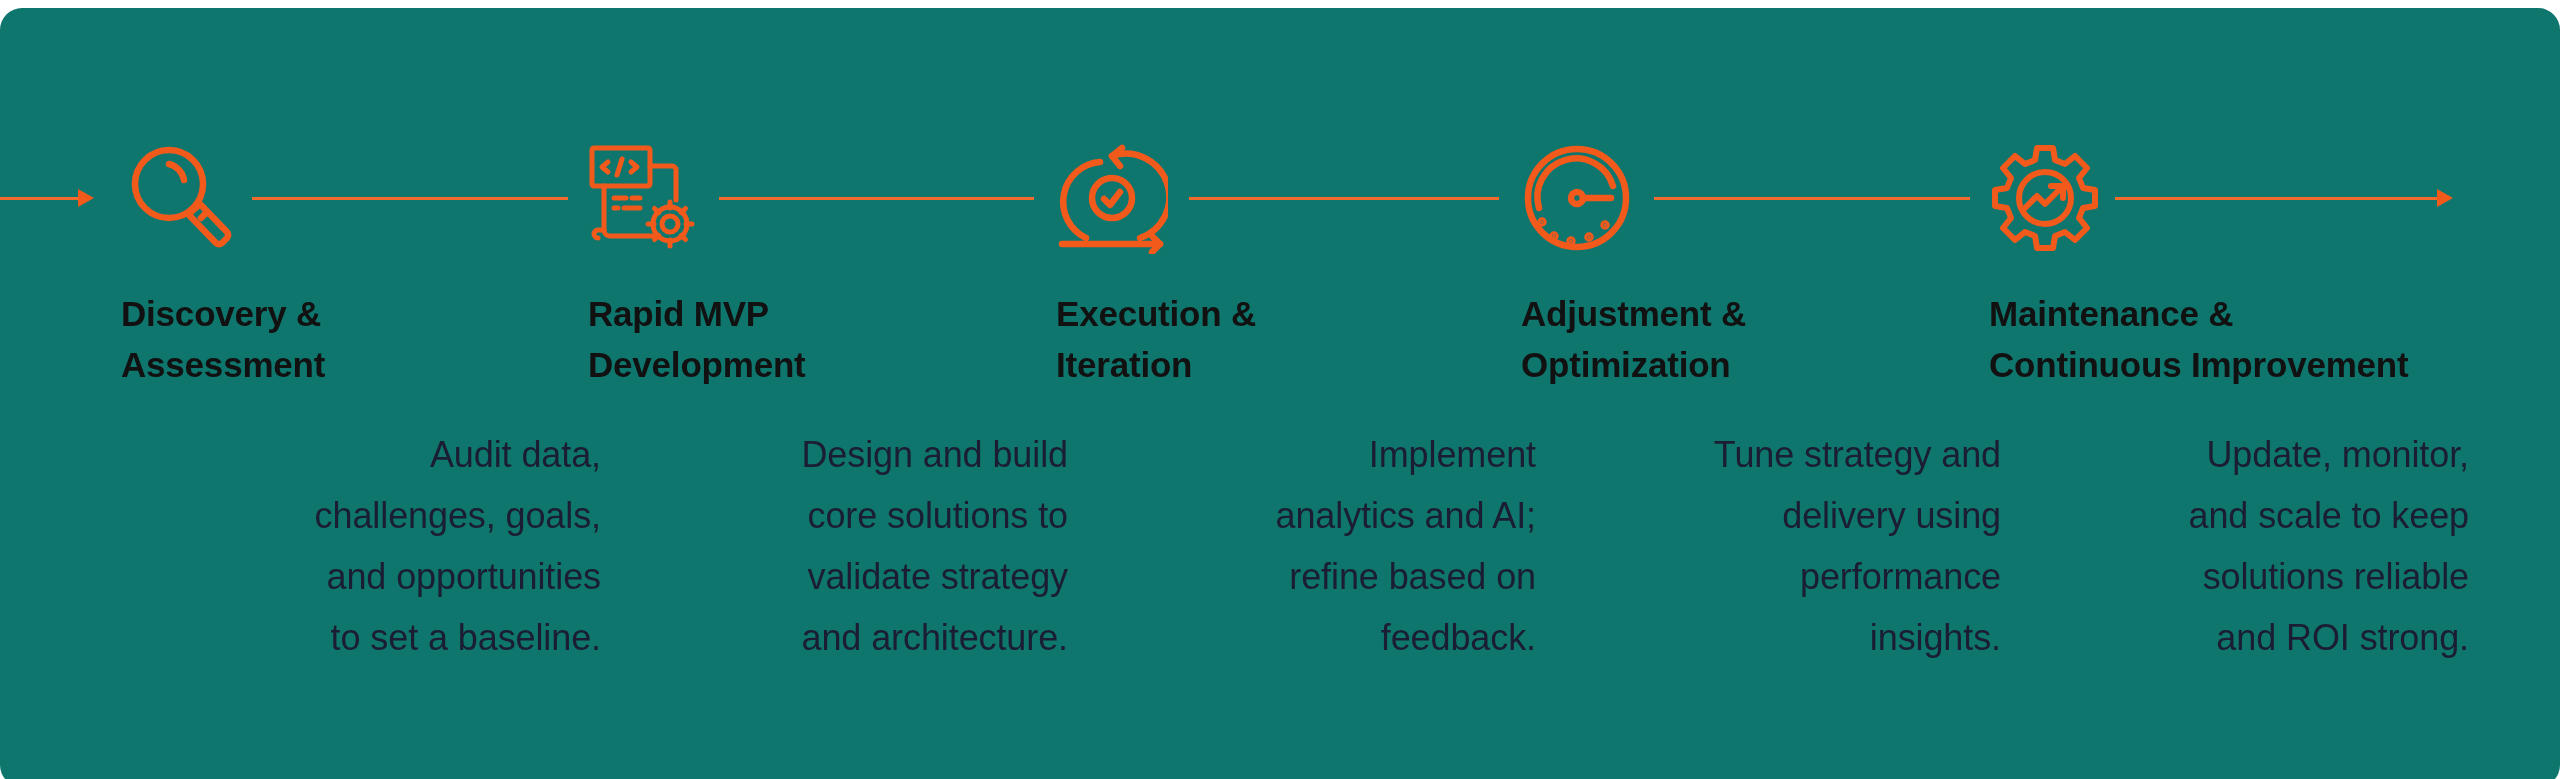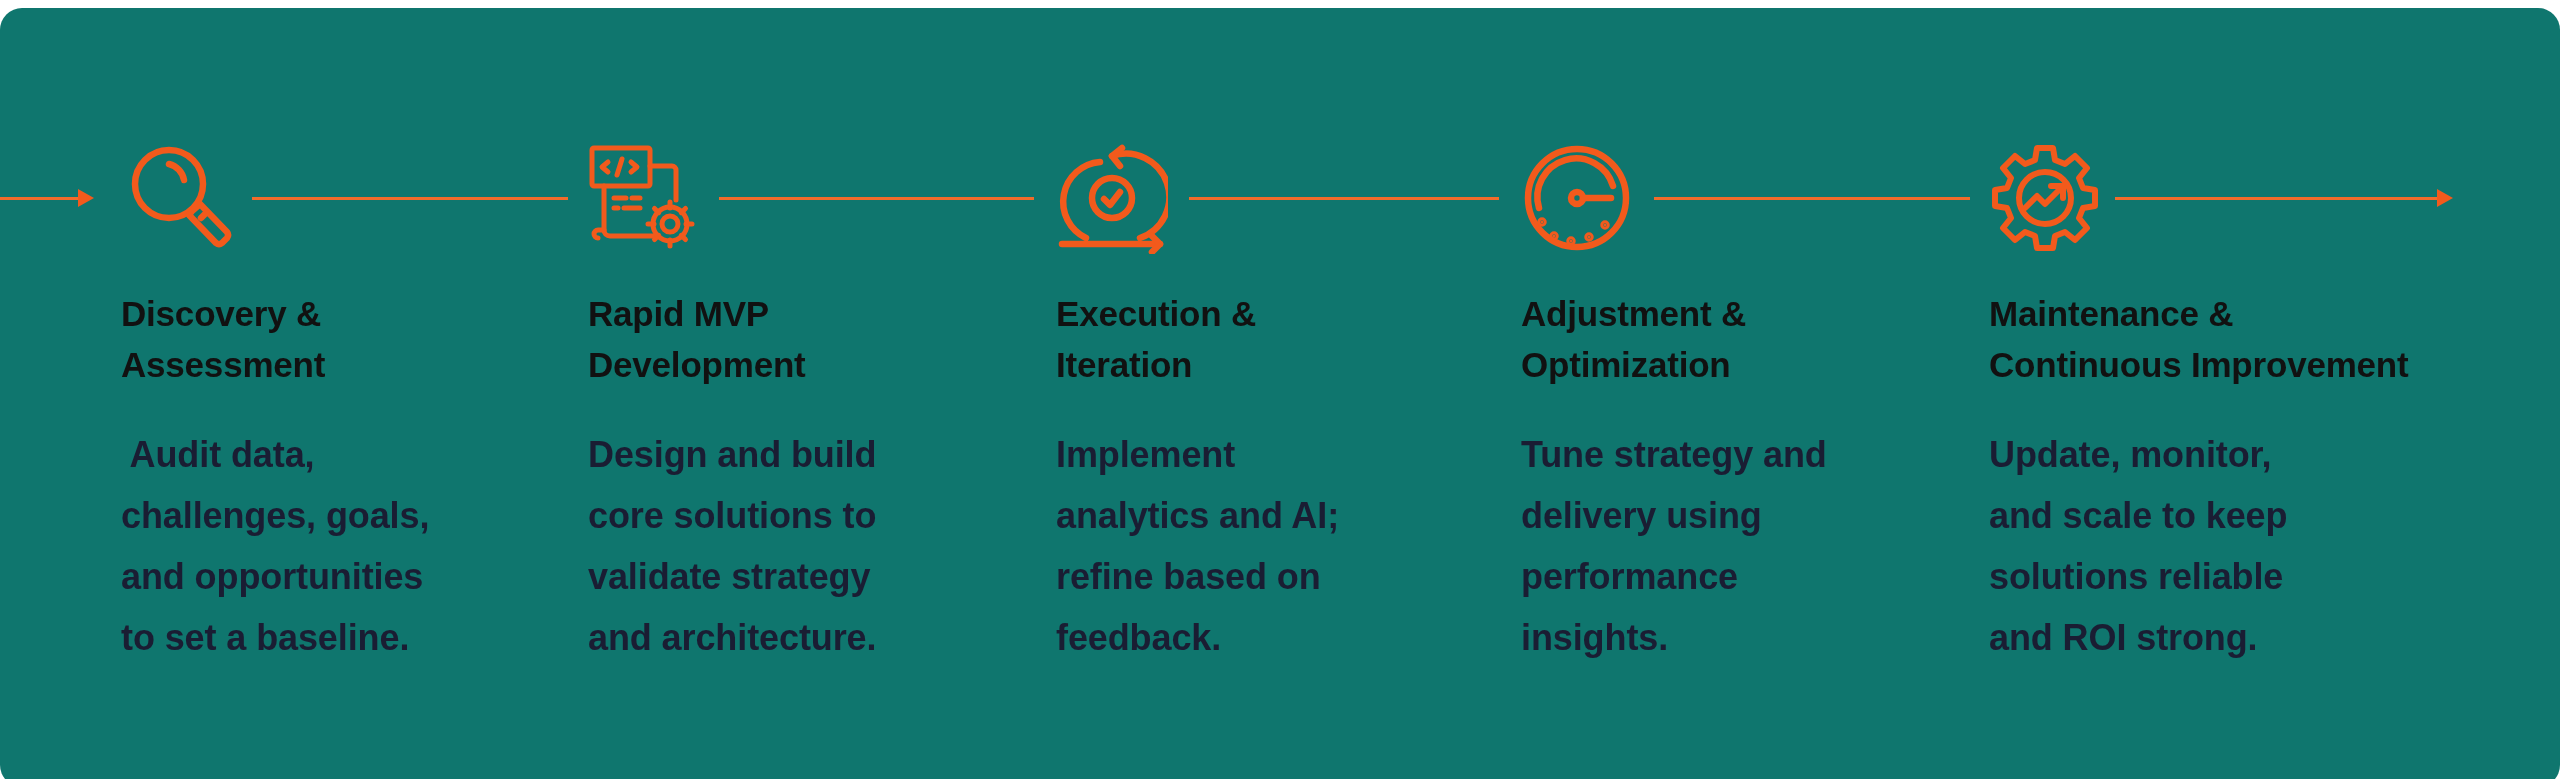--- a/index.html
+++ b/index.html
@@ -68,25 +68,26 @@
       white-space: pre;
       letter-spacing: -0.2px;
     }
     .step .desc {
       position: absolute;
       top: 282px;
       left: 0;
       width: 480px;
       margin: 0;
       font-size: 36px;
-      font-weight: bold;
+      font-weight: normal;
       line-height: 61px;
       color: #1a1d33;
       white-space: pre;
       letter-spacing: -0.1px;
+      text-align: right;
     }
   </style>
 </head>
 <body>
 
 <div class="card">
 
   <div class="connector" style="left:0; width:80px;"></div>
   <div class="arrowhead" style="left:78px;"></div>
 

